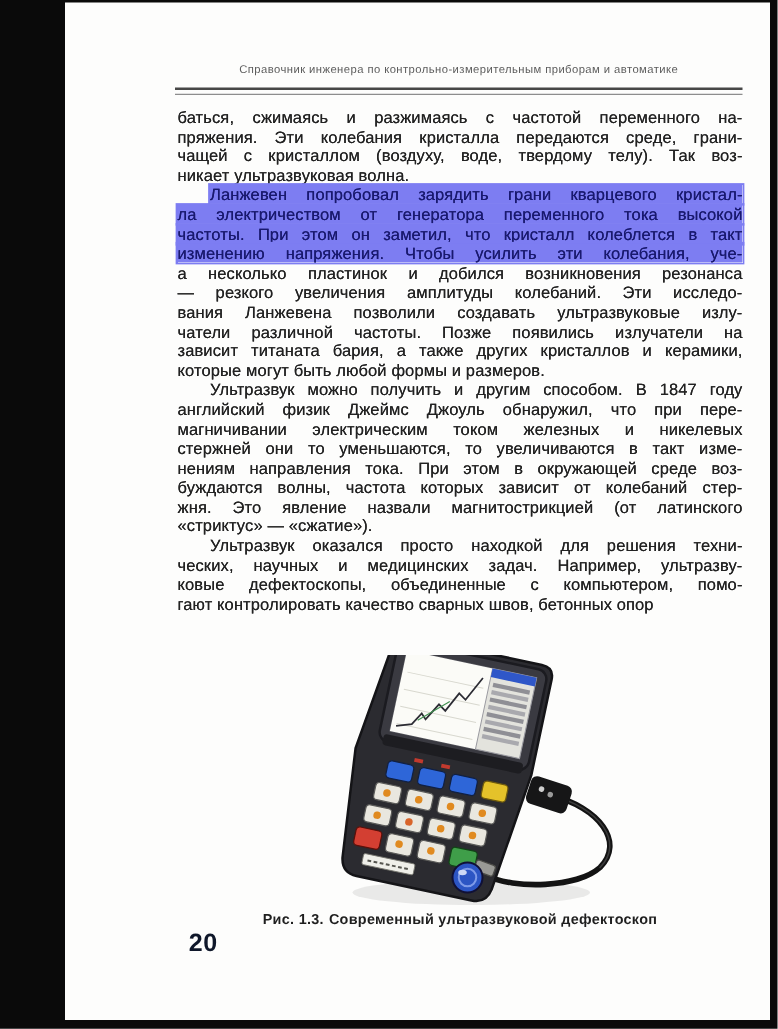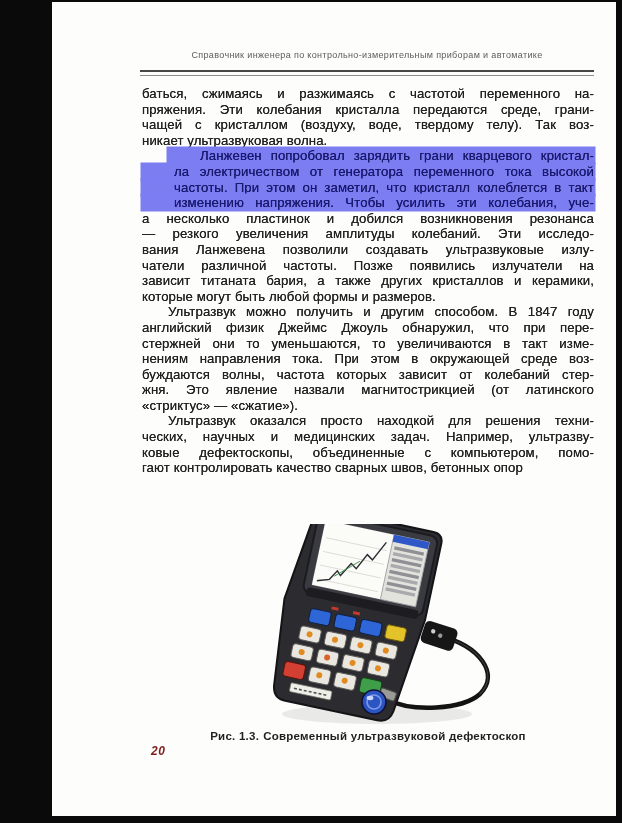--- a/index.html
+++ b/index.html
@@ -28,31 +28,31 @@
     text-shadow:0 0 .45px #2a2a2a;
   }
   .line{
     height:15.6px;line-height:15.6px;
     text-align:justify;text-align-last:justify;
     overflow:visible;white-space:nowrap;
   }
   .line.last{text-align-last:left;}
   .line.indent{padding-left:26px;}
   .hl{background:var(--hl-bg);color:var(--hl-tx);text-shadow:0 0 .45px var(--hl-tx);
-      box-shadow:0 0 0 1.5px var(--hl-bg);padding-left:32px;}
+      box-shadow:0 0 0 1.5px var(--hl-bg);}
   
   .figure-photo{position:absolute;left:200px;top:522px;width:260px;height:205px;}
   .figure-caption{
     position:absolute;left:60px;top:728px;width:512px;text-align:center;
     font-size:11.5px;font-weight:bold;color:#1f1f1f;letter-spacing:.25px;
   }
   .figure-caption .cap-label{margin-right:4px;}
   .page-number{
     position:absolute;left:99px;top:742px;
-    font-size:12px;font-weight:bold;color:#7f1d1d;letter-spacing:.5px;font-style:italic;
+    font-size:20px;font-weight:bold;color:#0f172a;letter-spacing:.5px;
   }
 </style>
 </head>
 <body>
 
 <div class="page">
 
   <div class="running-head">Справочник инженера по контрольно-измерительным приборам и автоматике</div>
   <div class="header-rule"></div>
 
@@ -71,20 +71,21 @@
         <div class="line"><span>а несколько пластинок и добился возникновения резонанса</span></div>
         <div class="line"><span>— резкого увеличения амплитуды колебаний. Эти исследо-</span></div>
         <div class="line"><span>вания Ланжевена позволили создавать ультразвуковые излу-</span></div>
         <div class="line"><span>чатели различной частоты. Позже появились излучатели на</span></div>
         <div class="line"><span>зависит титаната бария, а также других кристаллов и керамики,</span></div>
         <div class="line last"><span>которые могут быть любой формы и размеров.</span></div>
       </div>
       <div>
         <div class="line indent"><span>Ультразвук можно получить и другим способом. В 1847 году</span></div>
         <div class="line"><span>английский физик Джеймс Джоуль обнаружил, что при пере-</span></div>
+        <div class="line"><span>магничивании электрическим током железных и никелевых</span></div>
         <div class="line"><span>стержней они то уменьшаются, то увеличиваются в такт изме-</span></div>
         <div class="line"><span>нениям направления тока. При этом в окружающей среде воз-</span></div>
         <div class="line"><span>буждаются волны, частота которых зависит от колебаний стер-</span></div>
         <div class="line"><span>жня. Это явление назвали магнитострикцией (от латинского</span></div>
         <div class="line last"><span>«стриктус» — «сжатие»).</span></div>
       </div>
       <div>
         <div class="line indent"><span>Ультразвук оказался просто находкой для решения техни-</span></div>
         <div class="line"><span>ческих, научных и медицинских задач. Например, ультразву-</span></div>
         <div class="line"><span>ковые дефектоскопы, объединенные с компьютером, помо-</span></div>

